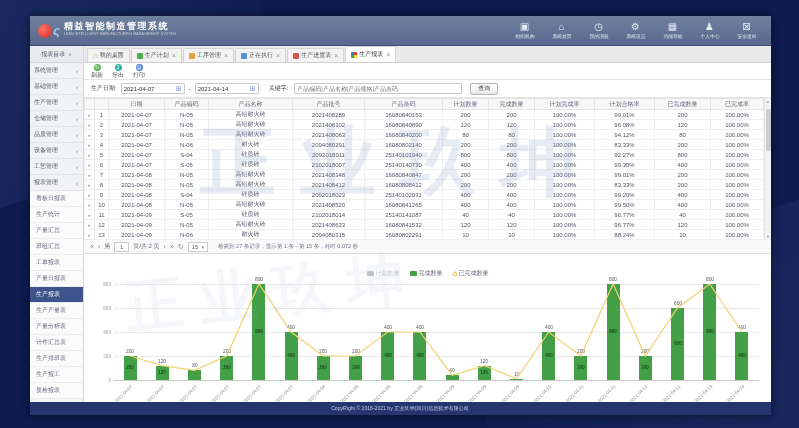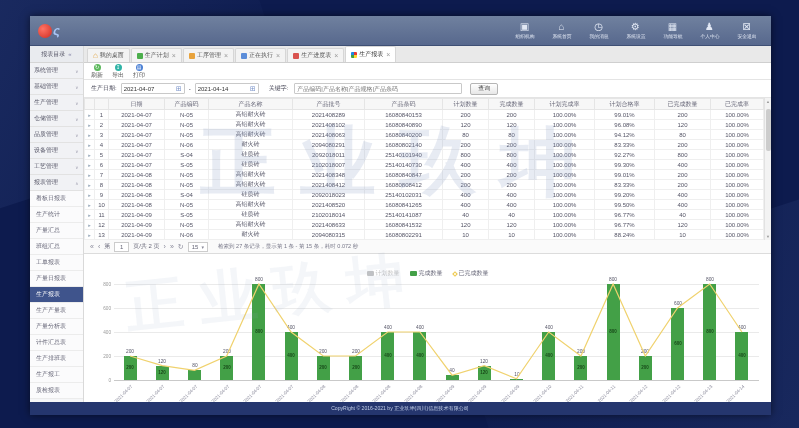--- a/index.html
+++ b/index.html
@@ -101,20 +101,24 @@
 </head>
 <body>
 
 <div class="streak" id="s1"></div>
 <div class="streak" id="s2"></div>
 
 <div class="app">
   <div class="app-header">
     <span class="logo-red"></span>
     <span class="logo-swoosh">ς</span>
+    <div class="titles">
+      <span class="title-cn">精益智能制造管理系统</span>
+      <span class="title-en">LEAN INTELLIGENT MANUFACTURING MANAGEMENT SYSTEM</span>
+    </div>
     <div class="hactions" id="hactions">
         <div class="action">
           <span class="ic">▣</span>
           <span class="lb">组织机构</span>
         </div>
         <div class="action">
           <span class="ic">⌂</span>
           <span class="lb">系统首页</span>
         </div>
         <div class="action">

